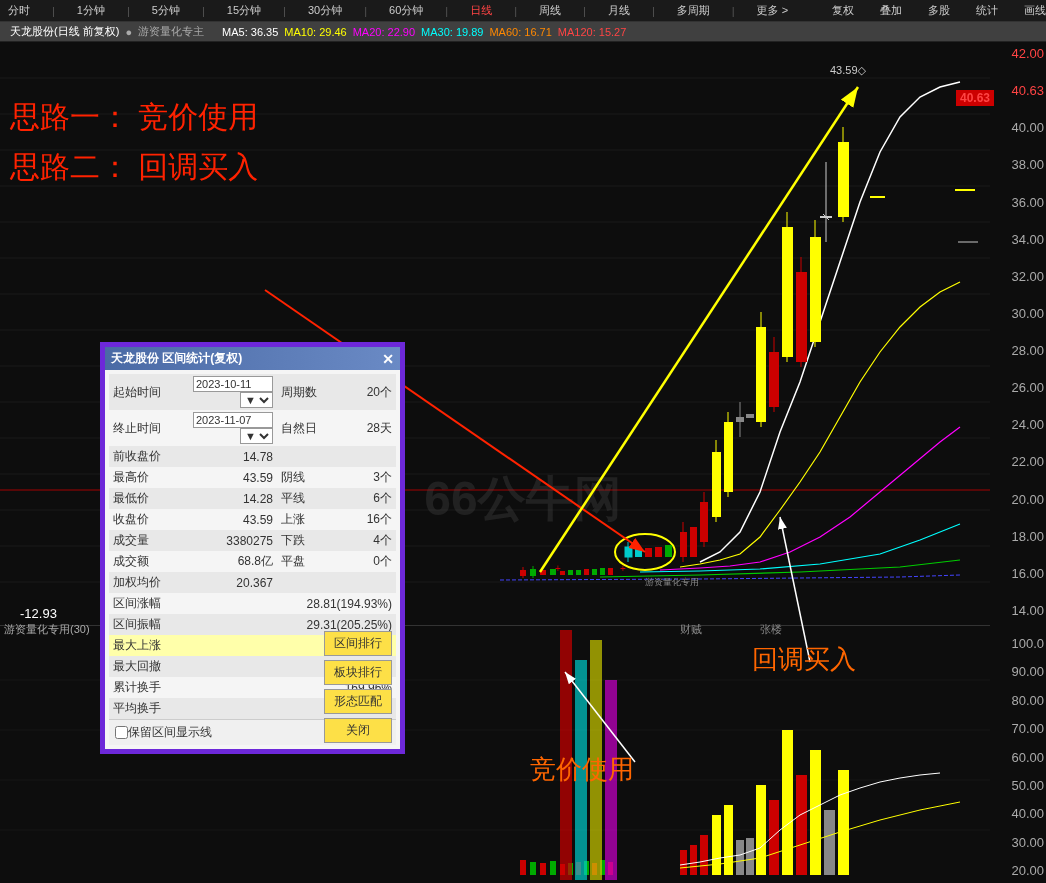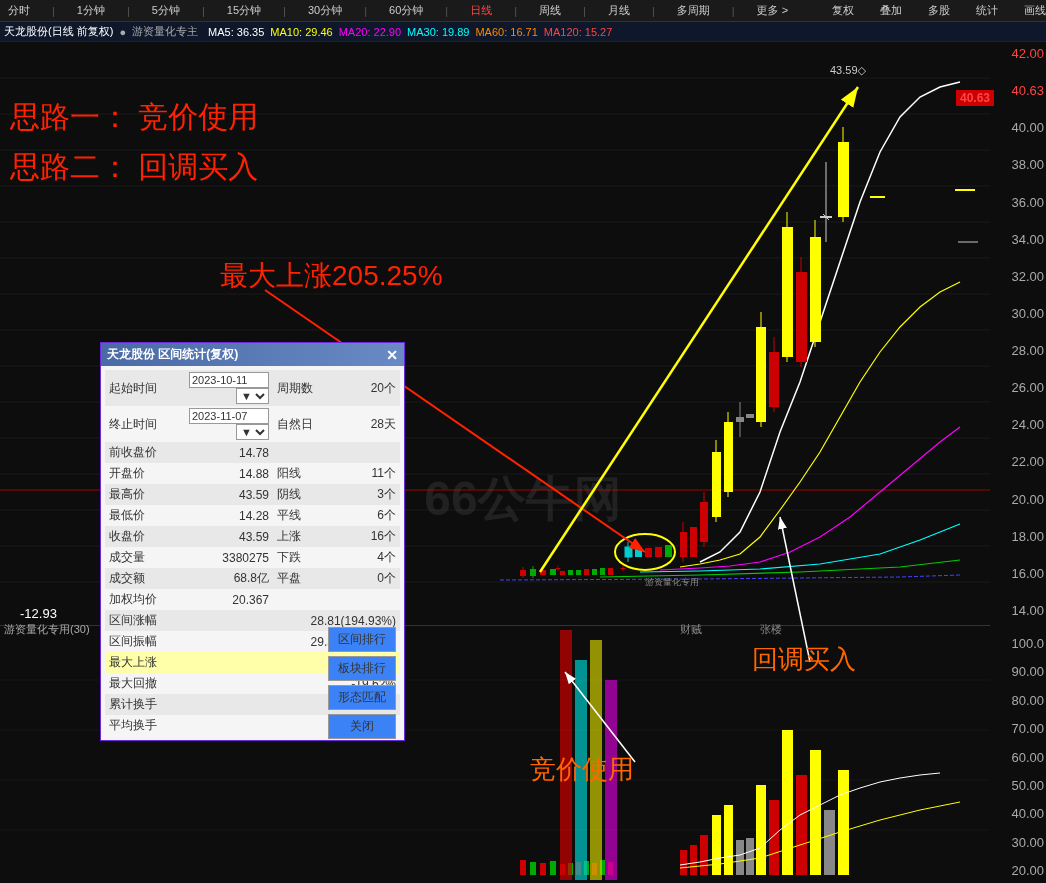--- a/index.html
+++ b/index.html
@@ -29,24 +29,24 @@
       padding: 1px 4px;
       cursor: pointer;
       white-space: nowrap;
     }
     .toolbar-sep { color: #555; font-size: 11px; }
 
     
     #stock-info-bar {
       width: 100%;
       height: 20px;
-      background: #0f172a;
+      background: #404040;
       display: flex;
       align-items: center;
-      padding: 0 4px;
+      padding: 0 10px;
       font-size: 11px;
       color: #aaa;
       border-bottom: 1px solid #222;
     }
     .ma5 { color: #fff; }
     .ma10 { color: #ffff00; }
     .ma20 { color: #ff00ff; }
     .ma30 { color: #00ffff; }
     .ma60 { color: #ff8800; }
 
@@ -134,21 +134,21 @@
       pointer-events: none;
     }
 
     
     #dialog {
       position: absolute;
       top: 300px;
       left: 100px;
       width: 305px;
       background: #f0f0f0;
-      border: 1px solid #6d28d9;
+      border: 5px solid #6d28d9;
       z-index: 20;
       font-size: 12px;
     }
     #dialog-titlebar {
       background: linear-gradient(to right, #4a6aa5, #6a8ac5);
       color: #fff;
       padding: 3px 6px;
       display: flex;
       align-items: center;
       justify-content: space-between;
@@ -205,21 +205,21 @@
     #dialog-buttons {
       display: flex;
       flex-direction: column;
       gap: 4px;
       padding: 4px;
       position: absolute;
       right: 4px;
       top: 280px;
     }
     .dialog-action-btn {
-      background: #3b82f6;
+      background: #fde047;
       border: 1px solid #999;
       color: #333;
       font-size: 12px;
       padding: 3px 8px;
       cursor: pointer;
       text-align: center;
       width: 68px;
     }
 
     
@@ -326,21 +326,21 @@
   <span class="toolbar-btn">画线</span>
   <span class="toolbar-btn">F10</span>
   <span class="toolbar-btn">标记</span>
   <span class="toolbar-btn">自选</span>
   <span class="toolbar-btn">返回</span>
 </div>
 
 <div id="stock-info-bar">
   <span style="color:#fff; margin-right:6px;">天龙股份(日线 前复权)</span>
   <span style="color:#aaa; margin-right:6px;">●</span>
-  <span style="color:#aaa; margin-right:10px;">游资量化专主</span>
+  <span style="color:#aaa; margin-right:18px;">游资量化专主</span>
   <span class="ma5" style="margin-right:6px;">MA5: 36.35</span>
   <span class="ma10" style="margin-right:6px;">MA10: 29.46</span>
   <span class="ma20" style="margin-right:6px;">MA20: 22.90</span>
   <span class="ma30" style="margin-right:6px;">MA30: 19.89</span>
   <span class="ma60" style="margin-right:6px;">MA60: 16.71</span>
   <span style="color:#ff4444; margin-right:6px;">MA120: 15.27</span>
 </div>
 
 <div id="main-area">
 
@@ -528,21 +528,20 @@
     <span class="price-label">50.00</span>
     <span class="price-label">40.00</span>
     <span class="price-label">30.00</span>
     <span class="price-label">20.00</span>
   </div>
 
   <div id="current-price" style="background:#cc0000; padding:1px 4px;">40.63</div>
 
   <div id="anno1" class="annotation-text">思路一：  竞价使用</div>
   <div id="anno2" class="annotation-text">思路二：  回调买入</div>
-  <div id="anno-max" class="annotation-text">最大上涨205.25%</div>
   <div id="anno-pullback" class="annotation-text">回调买入</div>
   <div id="anno-auction" class="annotation-text">竞价使用</div>
 
   <svg id="arrows-svg">
 
     <defs>
       <marker id="arrowhead-red" markerWidth="8" markerHeight="6" refX="8" refY="3" orient="auto">
         <polygon points="0 0, 8 3, 0 6" fill="#ff2200"></polygon>
       </marker>
       <marker id="arrowhead-yellow" markerWidth="8" markerHeight="6" refX="8" refY="3" orient="auto">
@@ -596,26 +595,20 @@
           <td class="right-value">28天</td>
         </tr>
 
         <tr>
           <td class="label-col">前收盘价</td>
           <td class="value-col">14.78</td>
           <td class="right-label"></td>
           <td class="right-value"></td>
         </tr>
 
-        <tr>
-          <td class="label-col">开盘价</td>
-          <td class="value-col">14.88</td>
-          <td class="right-label">阳线</td>
-          <td class="right-value">11个</td>
-        </tr>
 
         <tr>
           <td class="label-col">最高价</td>
           <td class="value-col">43.59</td>
           <td class="right-label">阴线</td>
           <td class="right-value">3个</td>
         </tr>
 
         <tr>
           <td class="label-col">最低价</td>
@@ -684,16 +677,20 @@
       </tbody>
         </table>
 
       <div id="dialog-buttons">
         <button class="dialog-action-btn">区间排行</button>
         <button class="dialog-action-btn">板块排行</button>
         <button class="dialog-action-btn">形态匹配</button>
         <button class="dialog-action-btn">关闭</button>
       </div>
 
+      <div id="checkbox-row">
+        <input type="checkbox" id="keep-lines" style="">
+        <label for="keep-lines">保留区间显示线</label>
+      </div>
     </div>
   </div>
 
 </div>
 
 </body></html>

